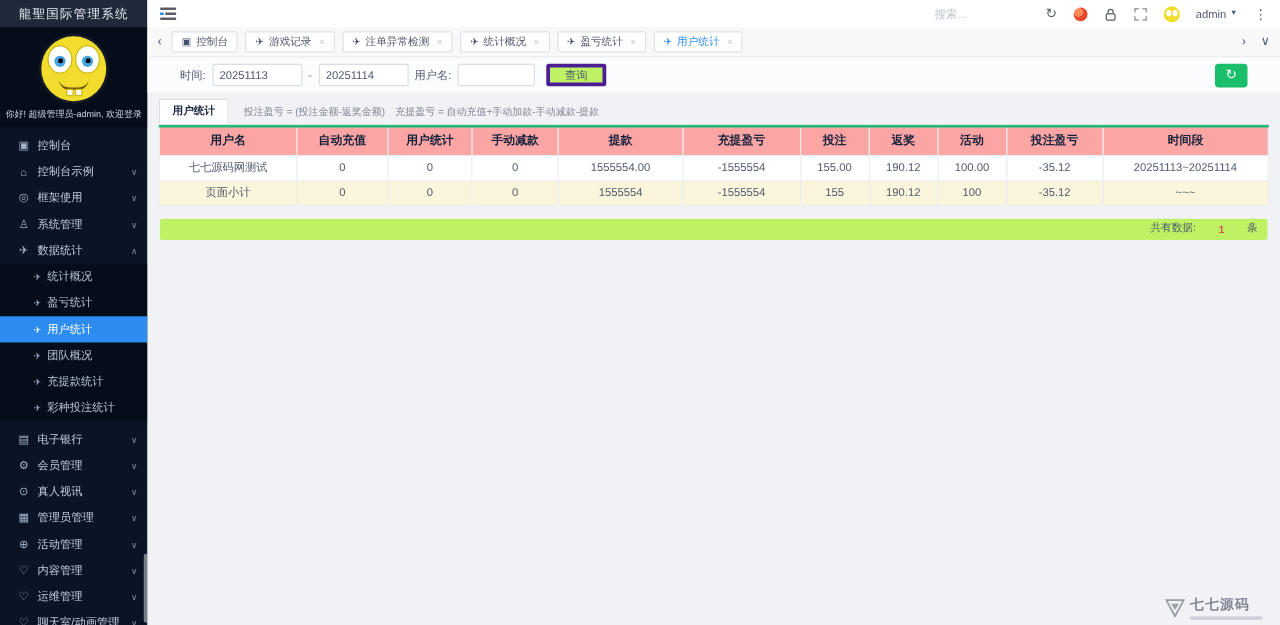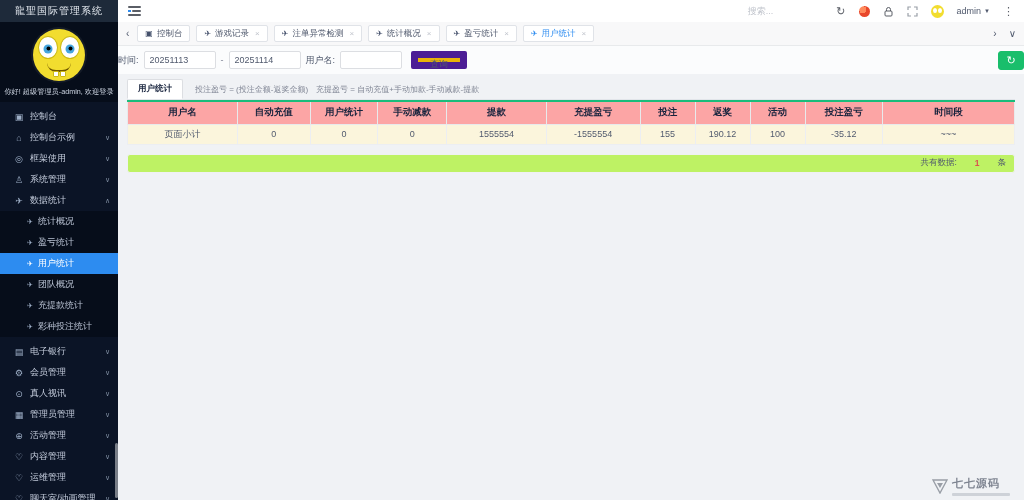--- a/index.html
+++ b/index.html
@@ -74,28 +74,28 @@
     display:flex; align-items:center; padding:0 7px; gap:4px; font-size:8.5px;
     color:#515a6e; cursor:pointer; white-space:nowrap; }
   .tab .ti { font-size:8px; color:#44506b; }
   .tab .tx { font-size:8px; color:#c0c4cc; margin-left:2px; cursor:pointer; }
   .tab.active { color:#2d8cf0; }
   .tab.active .ti { color:#2d8cf0; }
   .tab-right { margin-left:auto; display:flex; gap:8px; }
 
   
   .filterbar { height:28px; background:#fbfcfd; display:flex; align-items:center;
-    padding:0 0; gap:5px; flex:0 0 auto; }
+    padding:0 26px; gap:5px; flex:0 0 auto; }
   .f-label { font-size:9px; color:#515a6e; }
   .f-input { width:72px; height:18px; border:1px solid #dcdee2; border-radius:2px;
     font-size:9px; color:#515a6e; padding:0 5px; background:#fff; outline:none;
     font-family:"Liberation Sans",sans-serif; }
   .f-input.small { width:62px; }
   .f-sep { font-size:9px; color:#808695; }
-  .btn { height:18px; border:7px solid #4c1d95; background:#eab308; border-radius:2px;
+  .btn { height:18px; border:3px solid #4c1d95; background:#bef264; border-radius:2px;
     font-size:9px; color:#515a6e; padding:0 12px; cursor:pointer; margin-left:4px;
     font-family:"Liberation Sans",sans-serif; }
   .btn-green { margin-left:auto; width:26px; height:19px; background:#19be6b;
     border:1px solid #19be6b; border-radius:3px; color:#fff; font-size:11px;
     line-height:1; cursor:pointer; }
 
   
   .content { flex:1 1 auto; padding:6px 9px; overflow:hidden; position:relative; }
   .panel-tabs { display:flex; align-items:flex-end; border-bottom:1px solid #e2e5ea; height:20px; }
   .panel-tab { background:#fff; border:1px solid #dcdee2; border-bottom:1px solid #fff;
@@ -349,20 +349,33 @@
           <th>提款</th>
           <th>充提盈亏</th>
           <th>投注</th>
           <th>返奖</th>
           <th>活动</th>
           <th>投注盈亏</th>
           <th>时间段</th>
         </tr>
       </thead>
       <tbody>
+        <tr>
+          <td>七七源码网测试</td>
+          <td>0</td>
+          <td>0</td>
+          <td>0</td>
+          <td>1555554.00</td>
+          <td>-1555554</td>
+          <td>155.00</td>
+          <td>190.12</td>
+          <td>100.00</td>
+          <td>-35.12</td>
+          <td>20251113~20251114</td>
+        </tr>
         <tr class="summary">
           <td>页面小计</td>
           <td>0</td>
           <td>0</td>
           <td>0</td>
           <td>1555554</td>
           <td>-1555554</td>
           <td>155</td>
           <td>190.12</td>
           <td>100</td>

